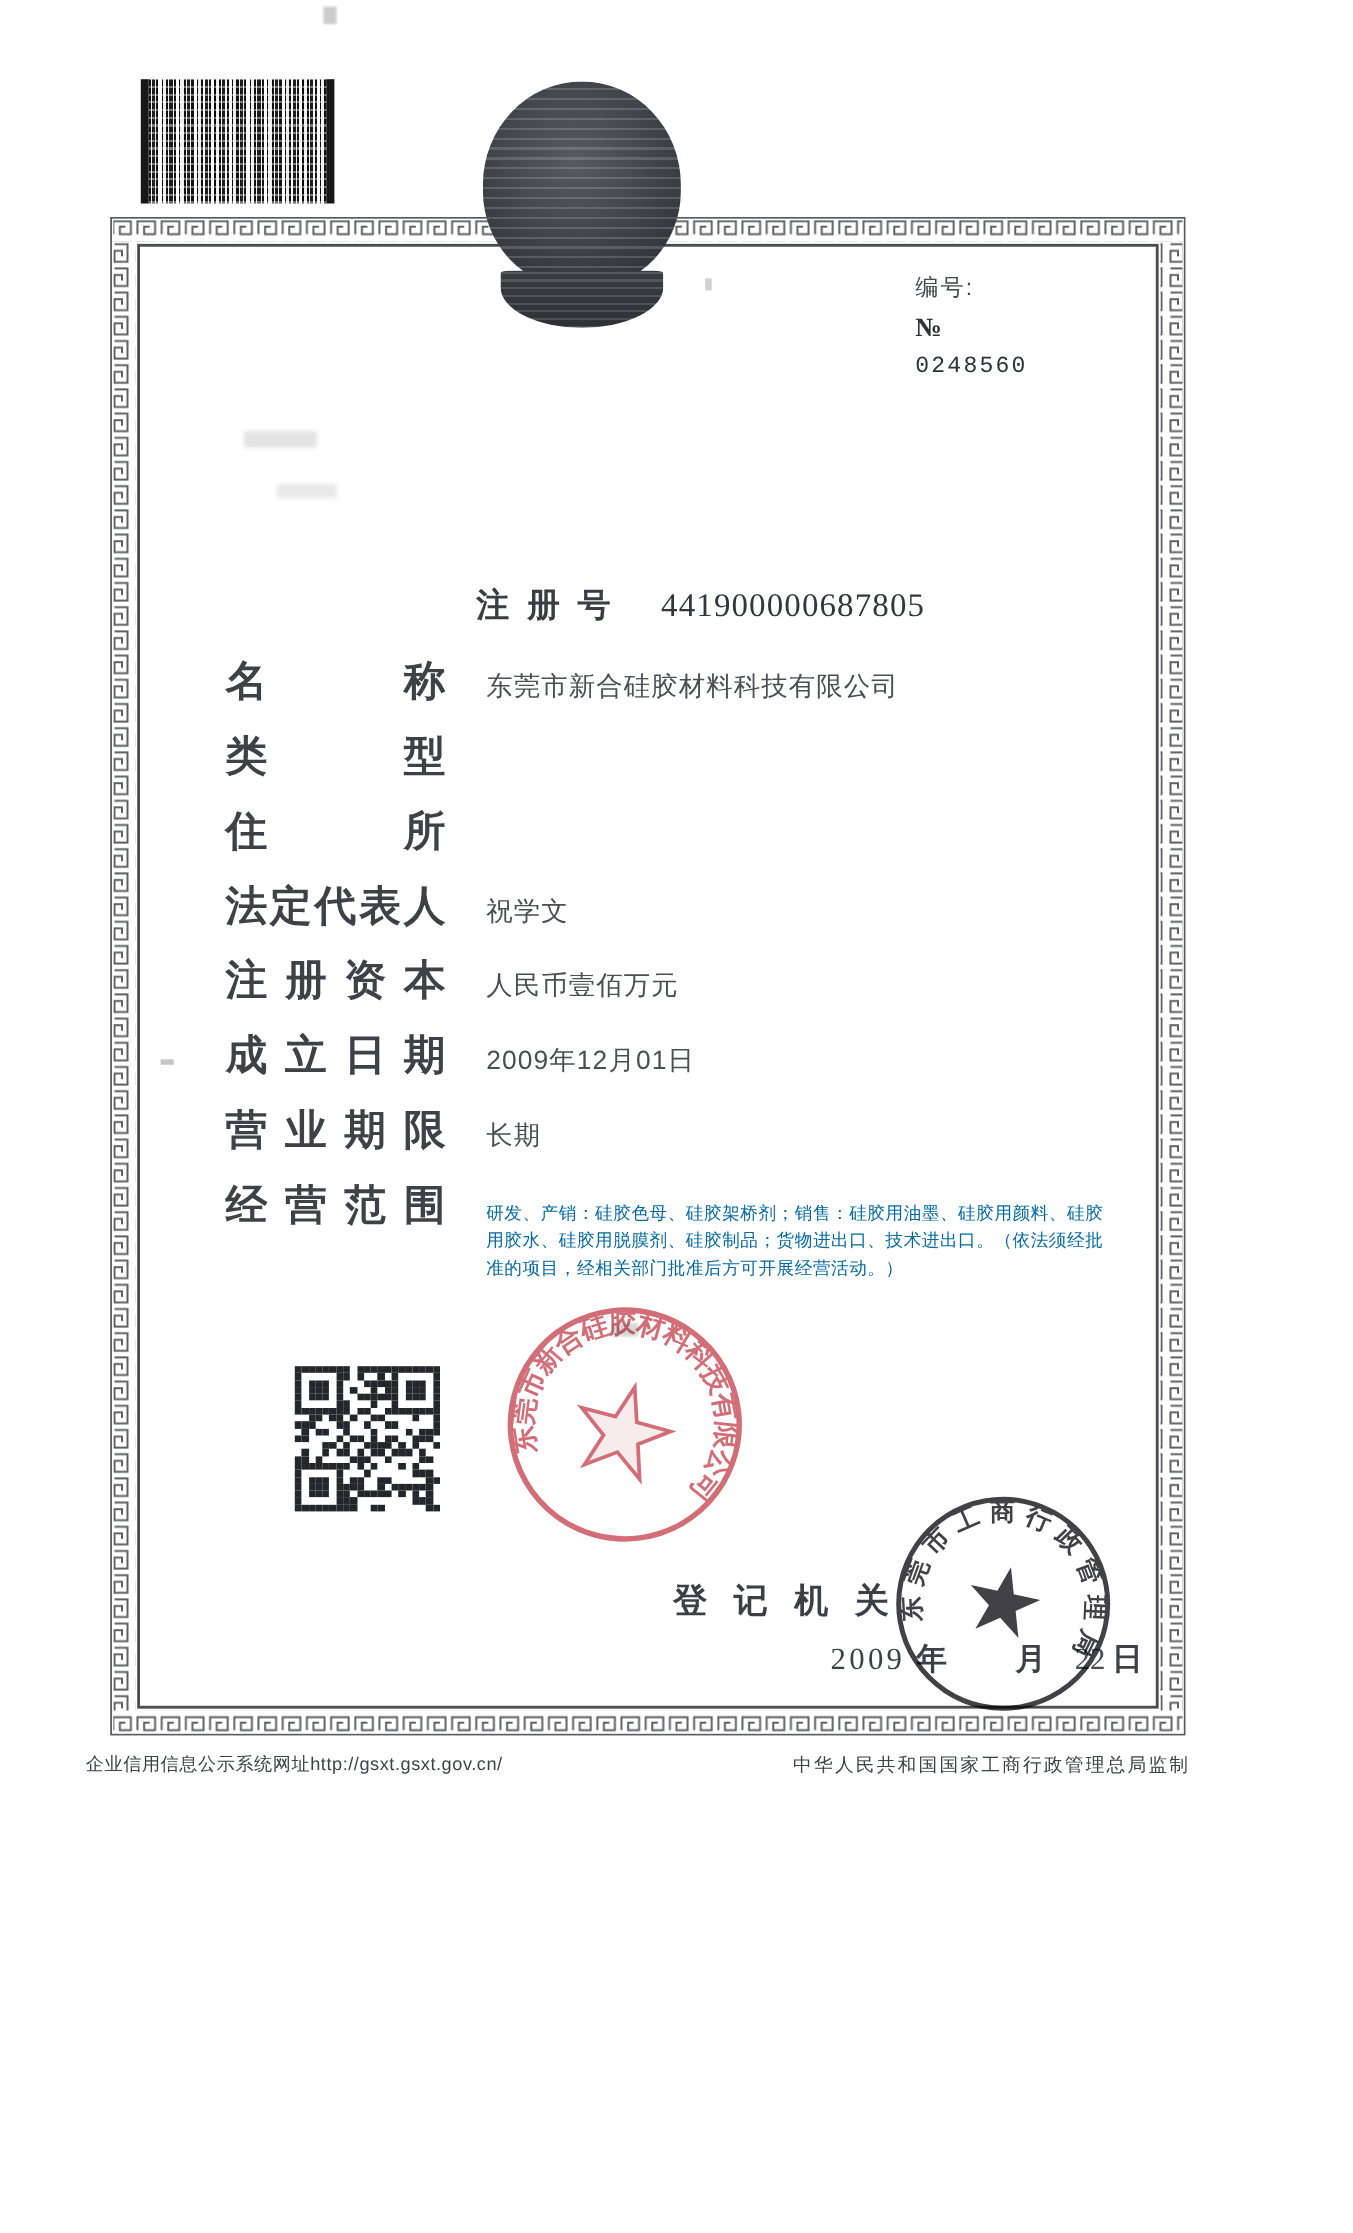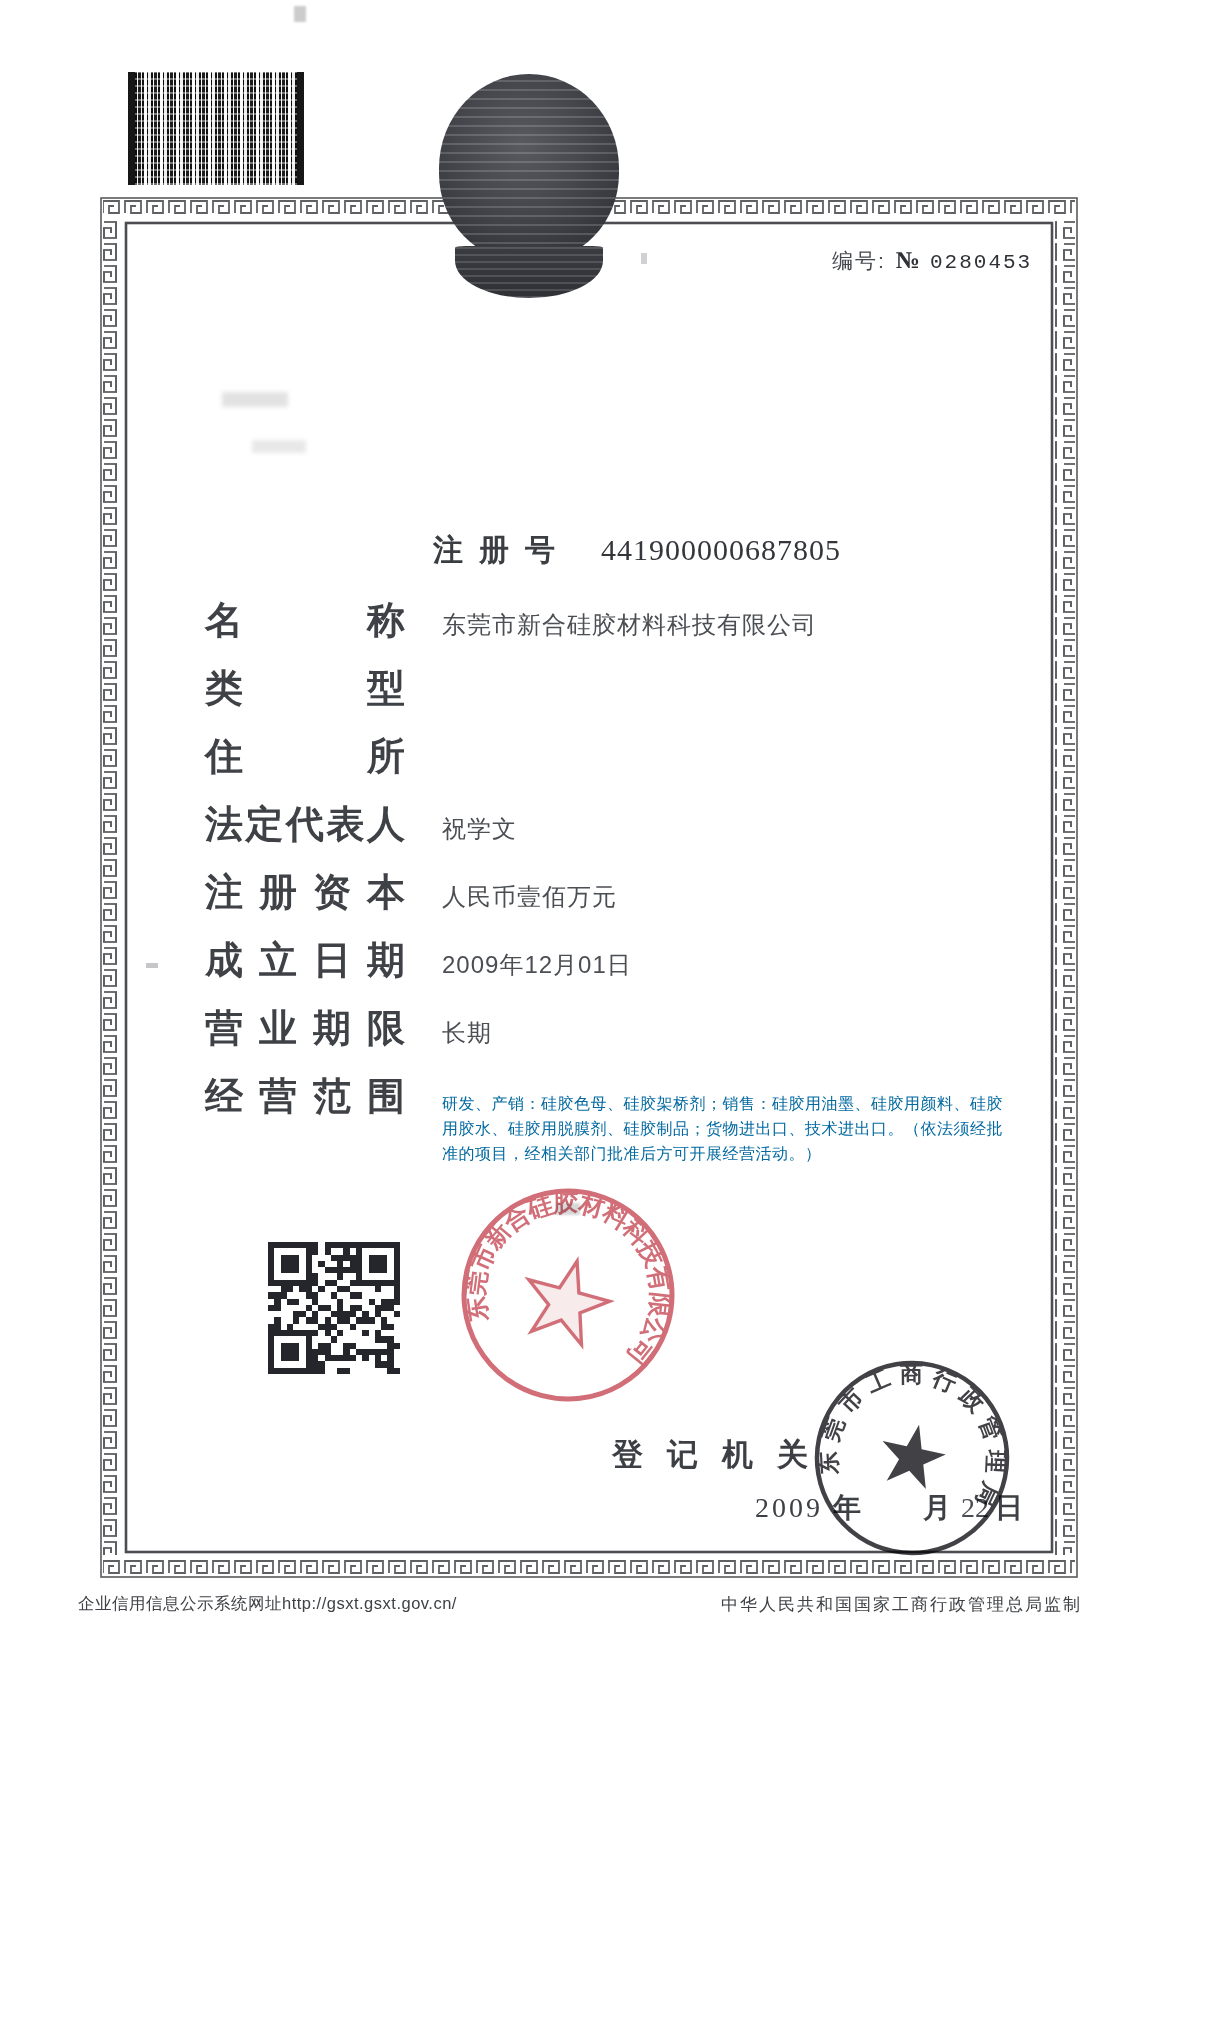--- a/index.html
+++ b/index.html
@@ -25,21 +25,21 @@
     border-radius:10% 10% 70% 70% / 5% 5% 100% 100%;
     background:
       repeating-linear-gradient(0deg, rgba(255,255,255,.14) 0 2px, rgba(255,255,255,0) 2px 7px),
       linear-gradient(#3a3c41,#2f3136);
     filter:blur(.7px);}
 
   
   .border-frame{position:absolute;left:100px;top:197px;z-index:1;}
 
   
-  .serial{position:absolute;left:832px;top:247px;display:flex;align-items:baseline;gap:10px;z-index:4;}
+  .serial{position:absolute;left:832px;top:247px;display:flex;align-items:baseline;gap:10px;z-index:4;flex-direction:column;}
   .serial-label{font-size:21px;letter-spacing:2px;color:#44474c;}
   .serial-symbol{font-family:"Liberation Serif", serif;font-weight:bold;font-size:24px;color:#2e3135;}
   .serial-number{font-family:"Liberation Mono", monospace;font-size:21px;letter-spacing:2px;color:#2f3237;}
 
   
   .title{position:absolute;left:100px;top:312px;width:978px;margin:0;text-align:center;
     font-size:142px;line-height:1.1;font-weight:900;letter-spacing:66px;padding-left:66px;
     box-sizing:border-box;color:#262626;text-shadow:0 0 1px #2b2b2b;z-index:4;}
 
   
@@ -66,21 +66,21 @@
     transform:rotate(12deg);}
 
   
   .registry{position:absolute;left:612px;top:1434px;font-size:31px;font-weight:600;
     letter-spacing:24px;color:#3c3f44;z-index:4;white-space:nowrap;}
   .dateline{position:absolute;left:755px;top:1489px;display:flex;align-items:baseline;
     font-size:28px;color:#3d4045;z-index:4;}
   .dateline .d-year{font-family:"Liberation Serif", serif;letter-spacing:3px;}
   .dateline .d-unit{margin-left:10px;font-weight:600;}
   .dateline .d-month{margin-left:62px;font-weight:600;}
-  .dateline .d-day{margin-left:10px;font-family:"Liberation Serif", serif;color:#4a4d52;}
+  .dateline .d-day{margin-left:26px;font-family:"Liberation Serif", serif;color:#4a4d52;}
   .dateline .d-dayunit{margin-left:6px;font-weight:600;}
 
   
   .footer-left{position:absolute;left:78px;top:1593px;font-size:16.5px;letter-spacing:.5px;color:#3e4145;z-index:4;}
   .footer-right{position:absolute;right:148px;top:1593px;font-size:17px;letter-spacing:2px;color:#3e4145;z-index:4;}
 
   
   .spot{position:absolute;background:#8f8f92;z-index:2;}
   .spot-1{left:294px;top:6px;width:12px;height:16px;opacity:.45;filter:blur(1px);}
   .spot-2{left:222px;top:392px;width:66px;height:15px;opacity:.25;filter:blur(2px);}
@@ -121,21 +121,21 @@
     <rect x="26" y="26" width="926" height="1329" fill="none" stroke="#4c4d50" stroke-width="2.6"></rect>
     <rect x="3" y="3" width="972" height="20" fill="url(#mk)"></rect>
     <rect x="3" y="1358" width="972" height="20" fill="url(#mk)"></rect>
     <rect x="3" y="23" width="20" height="1335" fill="url(#mkv)"></rect>
     <rect x="955" y="23" width="20" height="1335" fill="url(#mkv)"></rect>
   </svg>
 
   <div class="serial">
     <span class="serial-label">编号:</span>
     <span class="serial-symbol">№</span>
-    <span class="serial-number">0280453</span>
+    <span class="serial-number">0248560</span>
   </div>
 
 
   <div class="regno">
     <span class="regno-label">注册号</span>
     <span class="regno-value">441900000687805</span>
   </div>
 
   <div class="fields">
     <div class="row">

